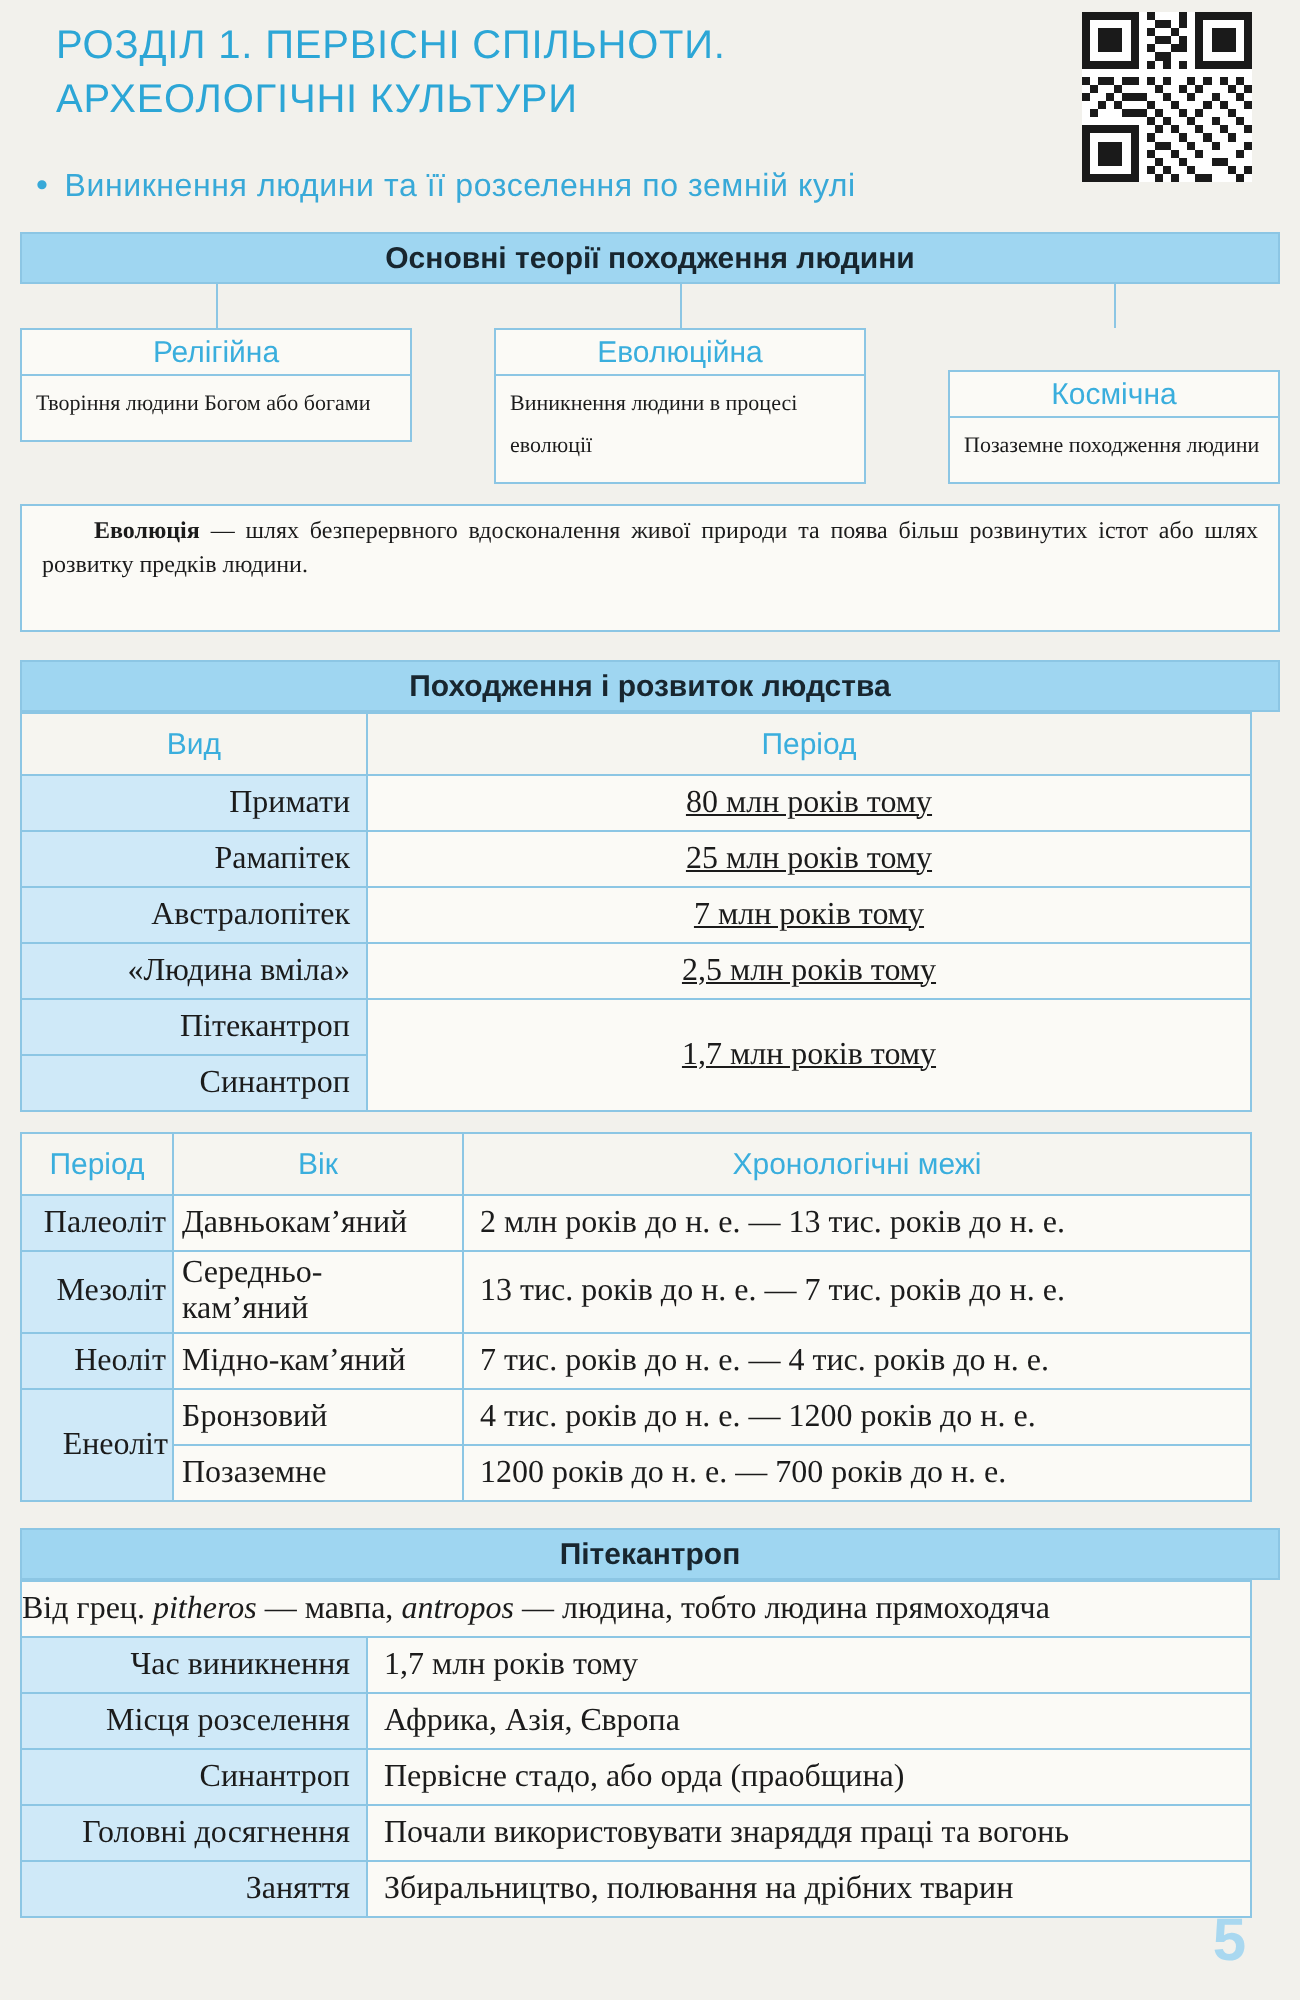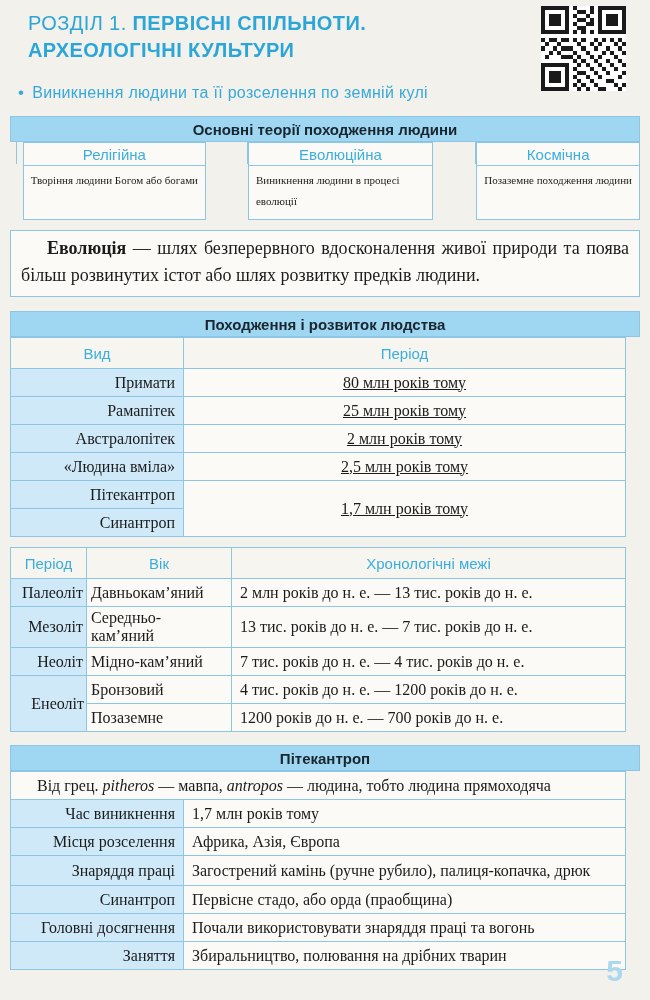--- a/index.html
+++ b/index.html
@@ -14,21 +14,21 @@
 
   
   .chapter{
     margin:10px 120px 0 28px;
     font-family:"Liberation Sans", sans-serif;
     color:#2ca6d6;
     font-size:20px;
     line-height:27px;
     letter-spacing:.4px;
   }
-  .chapter .b{font-weight:bold;}
+  .chapter .b{font-weight:normal;}
   .qr{
     position:absolute;top:6px;right:24px;
     width:85px;height:85px;background:#fff;
   }
   .bullet-line{
     margin:19px 0 0 18px;
     font-family:"Liberation Sans", sans-serif;
     color:#38a9d8;
     font-size:16px;
     letter-spacing:.3px;
@@ -44,41 +44,41 @@
     font-weight:bold;
     color:#18262f;
     font-size:15px;
     padding:4px 0 3px;
   }
   .box-border{border:1px solid #8cc6e4;background:#fbfaf6;}
 
   
   .diagram{margin:13px 10px 0;}
   .branches{display:flex;justify-content:space-between;}
-  .branch{display:flex;}
+  .branch{display:flex;flex-direction:column;}
   .branch.w1{width:196px;}
   .branch.w2{width:186px;border-radius:15px;}
-  .branch.w3{width:166px;}
+  .branch.w3{width:166px;justify-content:space-between;}
   .stub{width:1px;height:22px;background:#8cc6e4;margin:0 auto;}
   .tbox-title{
     text-align:center;
     font-family:"Liberation Sans", sans-serif;
     color:#3aaedd;
     font-size:15px;
     padding:3px 0 2px;
     border-bottom:1px solid #8cc6e4;
   }
   .tbox-body{font-size:11px;line-height:21px;padding:4px 7px 7px;}
 
   
   .note{
     margin:10px 10px 0;
-    padding:4px 10px 7px;
-    font-size:18px;
-    line-height:27px;
+    padding:4px 10px 24px;
+    font-size:12px;
+    line-height:17px;
     text-indent:26px;
     text-align:justify;
   }
   .note .term{font-weight:bold;}
 
   
   .tbl-wrap{margin:14px 10px 0;}
   table{border-collapse:collapse;width:616px;table-layout:fixed;}
   td,th{
     border:1px solid #8cc6e4;
@@ -92,21 +92,21 @@
     background:#f6f5f0;
     font-family:"Liberation Sans", sans-serif;
     color:#3aaedd;
     font-size:15px;
     text-align:center;
     height:26px;
   }
   .lab{background:#cfe9f8;text-align:right;}
   .val{background:#fbfaf6;}
   .c{text-align:center;text-decoration:underline;}
-  .etym{background:#fbfaf6;padding-left:26px;margin-left:16px;}
+  .etym{background:#fbfaf6;padding-left:0;margin-left:16px;}
   .etym i{font-style:italic;}
 
   
   .pagenum{
     position:absolute;right:27px;bottom:12px;
     font-family:"Liberation Sans", sans-serif;
     font-weight:bold;
     font-size:30px;
     color:#a9d8f0;
   }
@@ -191,21 +191,21 @@
       <tr>
         <td class="lab">Примати</td>
         <td class="val c">80 млн років тому</td>
       </tr>
       <tr>
         <td class="lab">Рамапітек</td>
         <td class="val c">25 млн років тому</td>
       </tr>
       <tr>
         <td class="lab">Австралопітек</td>
-        <td class="val c">2 млн років тому</td>
+        <td class="val c">7 млн років тому</td>
       </tr>
       <tr>
         <td class="lab">«Людина вміла»</td>
         <td class="val c">2,5 млн років тому</td>
       </tr>
       <tr>
         <td class="lab">Пітекантроп</td>
         <td class="val c" rowspan="2">1,7 млн років тому</td>
       </tr>
       <tr>
@@ -269,24 +269,20 @@
       </tr>
       <tr>
         <td class="lab">Час виникнення</td>
         <td class="val">1,7 млн років тому</td>
       </tr>
       <tr>
         <td class="lab">Місця розселення</td>
         <td class="val">Африка, Азія, Європа</td>
       </tr>
       <tr>
-        <td class="lab">Знаряддя праці</td>
-        <td class="val" style="line-height:20px;padding-top:3px;padding-bottom:3px;">Загострений камінь (ручне рубило), палиця-копачка, дрюк</td>
-      </tr>
-      <tr>
         <td class="lab">Синантроп</td>
         <td class="val">Первісне стадо, або орда (праобщина)</td>
       </tr>
       <tr>
         <td class="lab">Головні досягнення</td>
         <td class="val">Почали використовувати знаряддя праці та вогонь</td>
       </tr>
       <tr>
         <td class="lab">Заняття</td>
         <td class="val">Збиральництво, полювання на дрібних тварин</td>

